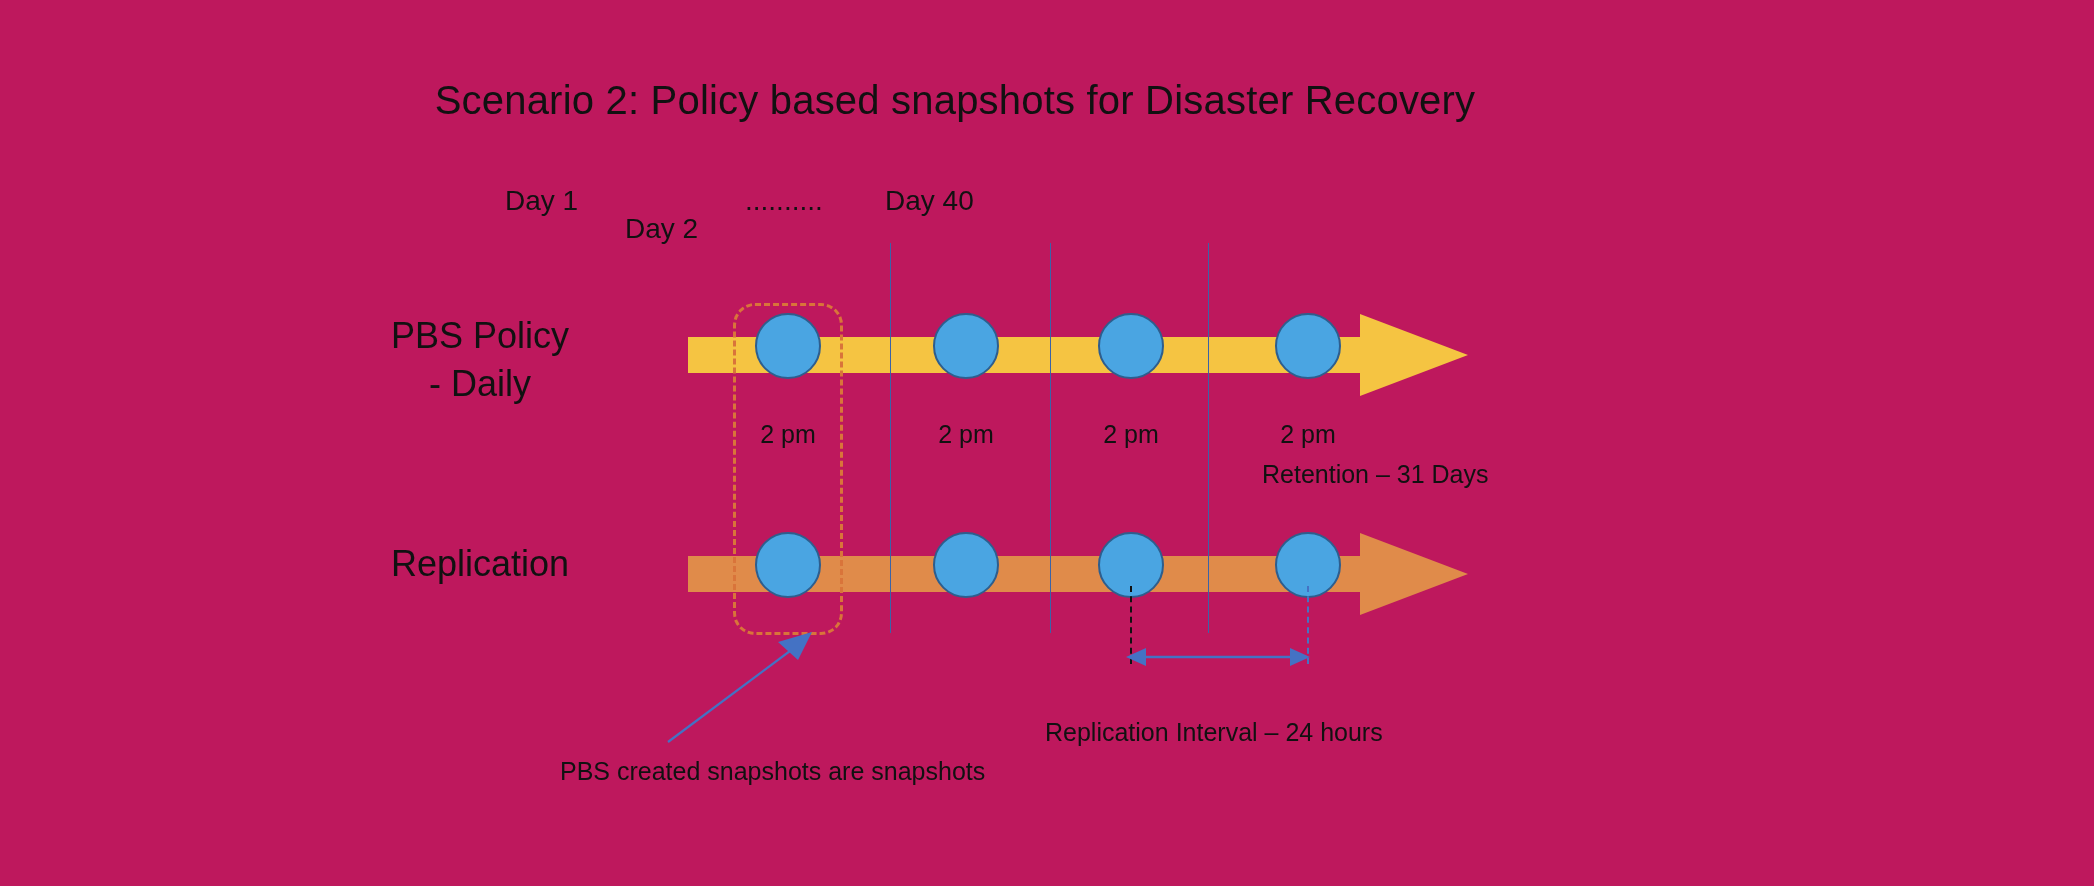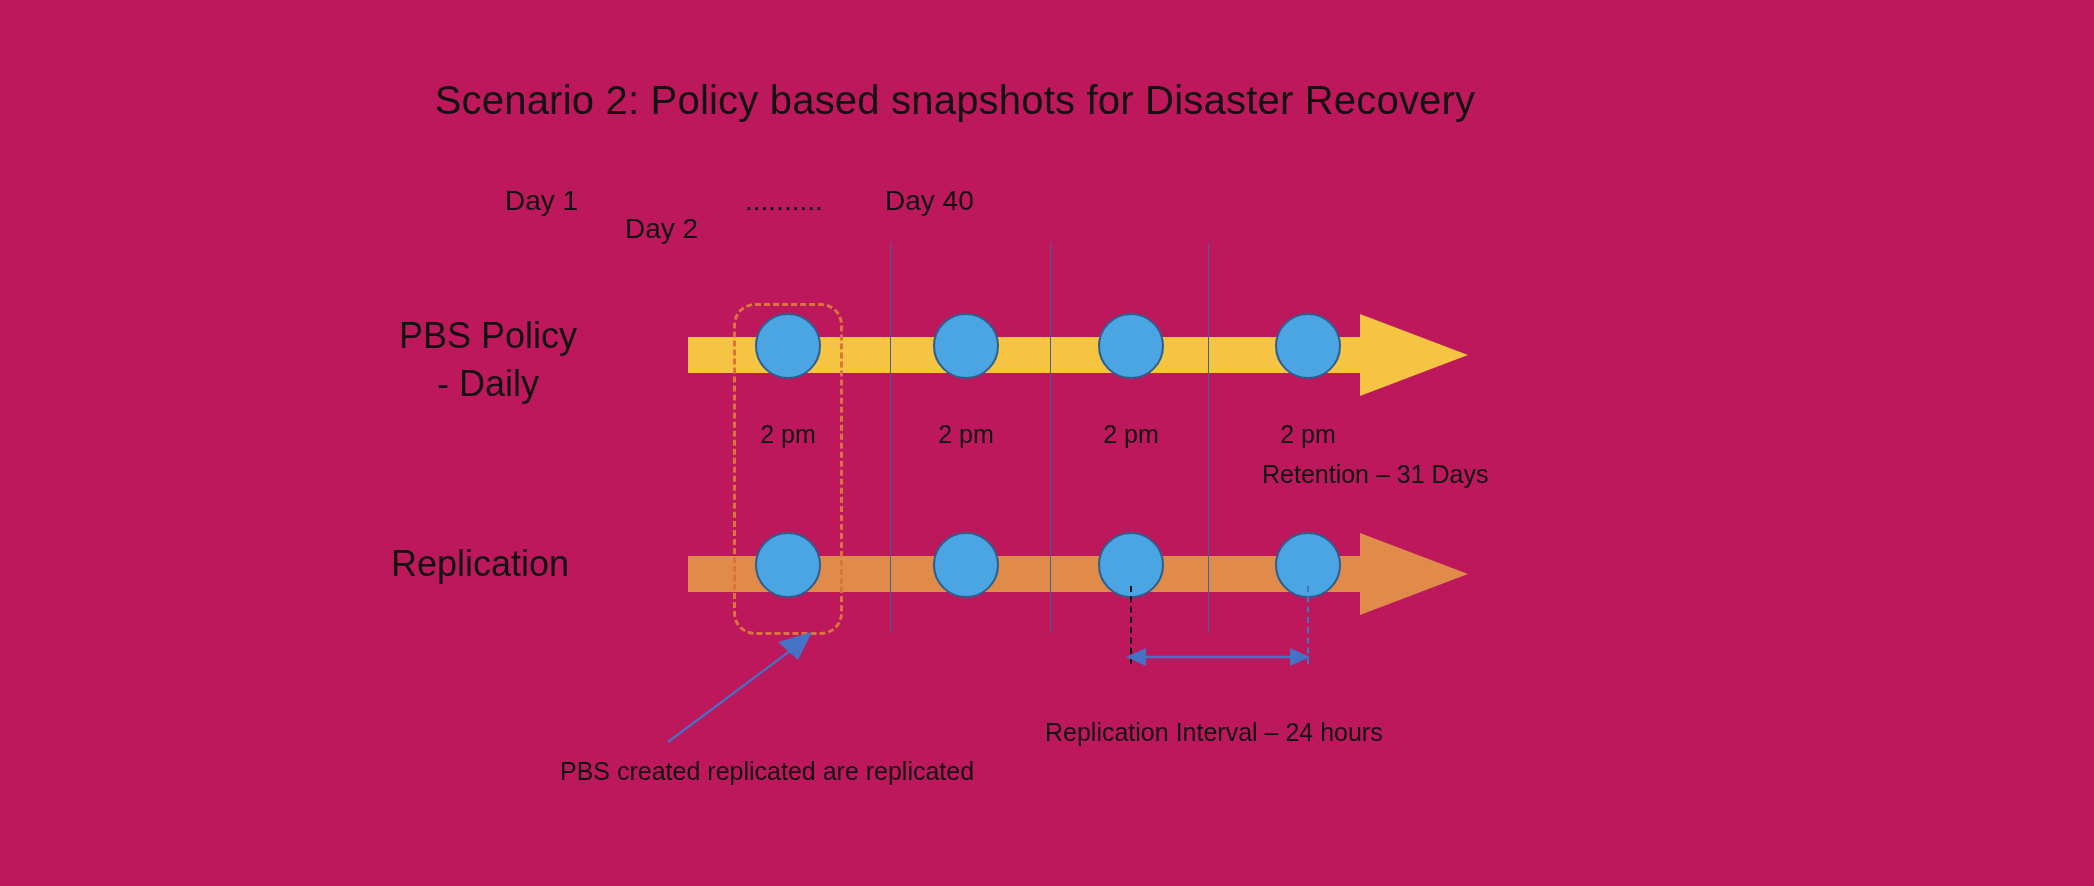--- a/index.html
+++ b/index.html
@@ -46,21 +46,21 @@
 
   
   .row-label {
     font-size: 36px;
     color: #111111;
     text-align: center;
     line-height: 1.32;
     white-space: nowrap;
   }
   #row-label-pbs {
-    left: 338px;
+    left: 330px;
     top: 312px;
     width: 300px;
   }
   #row-label-replication {
     left: 330px;
     top: 540px;
     width: 300px;
   }
 
   
@@ -237,15 +237,15 @@
 
   <div class="abs" id="replication-interval-note">Replication Interval – 24 hours</div>
 
   <div class="abs" id="callout-pointer">
     <svg width="160" height="130" viewBox="0 0 160 130" xmlns="http://www.w3.org/2000/svg">
       <line x1="8" y1="122" x2="142" y2="22" stroke="#4472C4" stroke-width="2.2"></line>
       <polygon points="152,12 118,22 138,40" fill="#4472C4"></polygon>
     </svg>
   </div>
 
-  <div class="abs" id="callout-caption">PBS created replicated are replicated</div>
+  <div class="abs" id="callout-caption">PBS created snapshots are snapshots</div>
 
 </div>
 
 </body></html>

